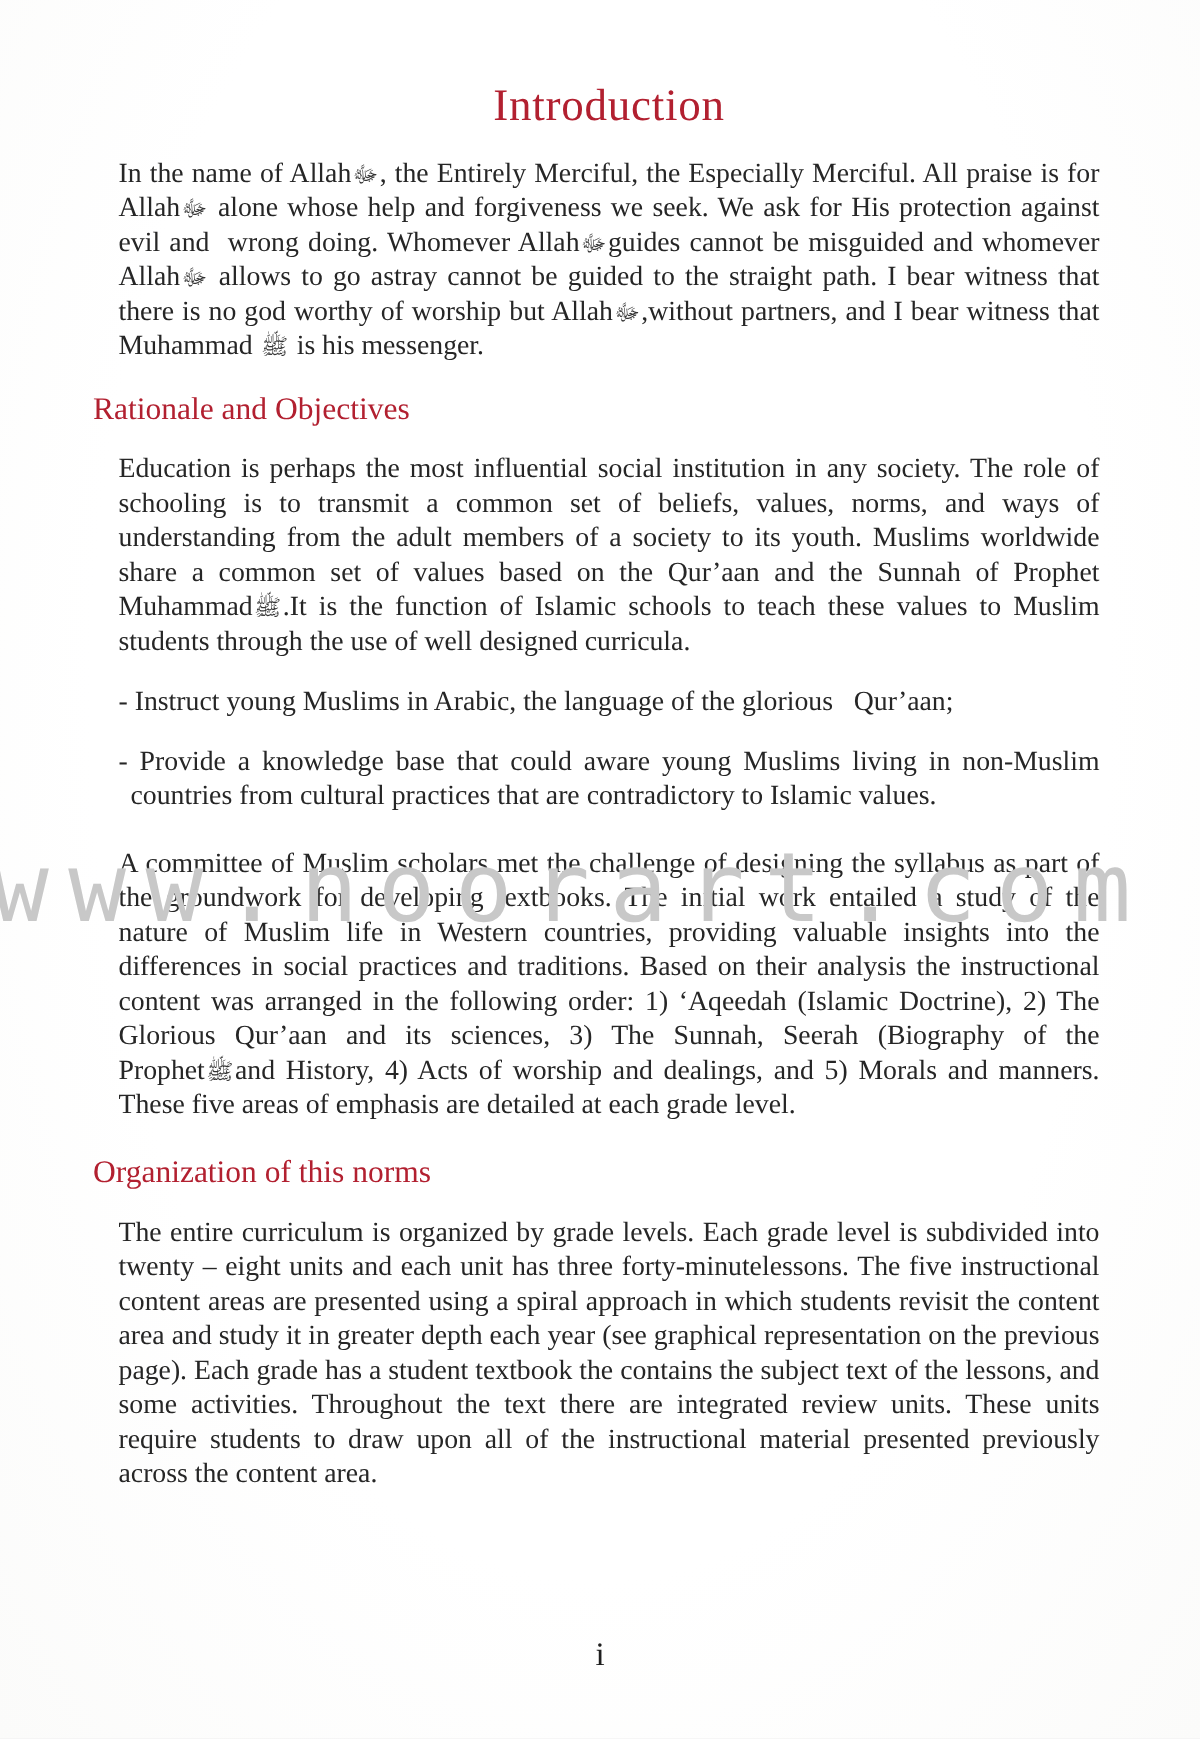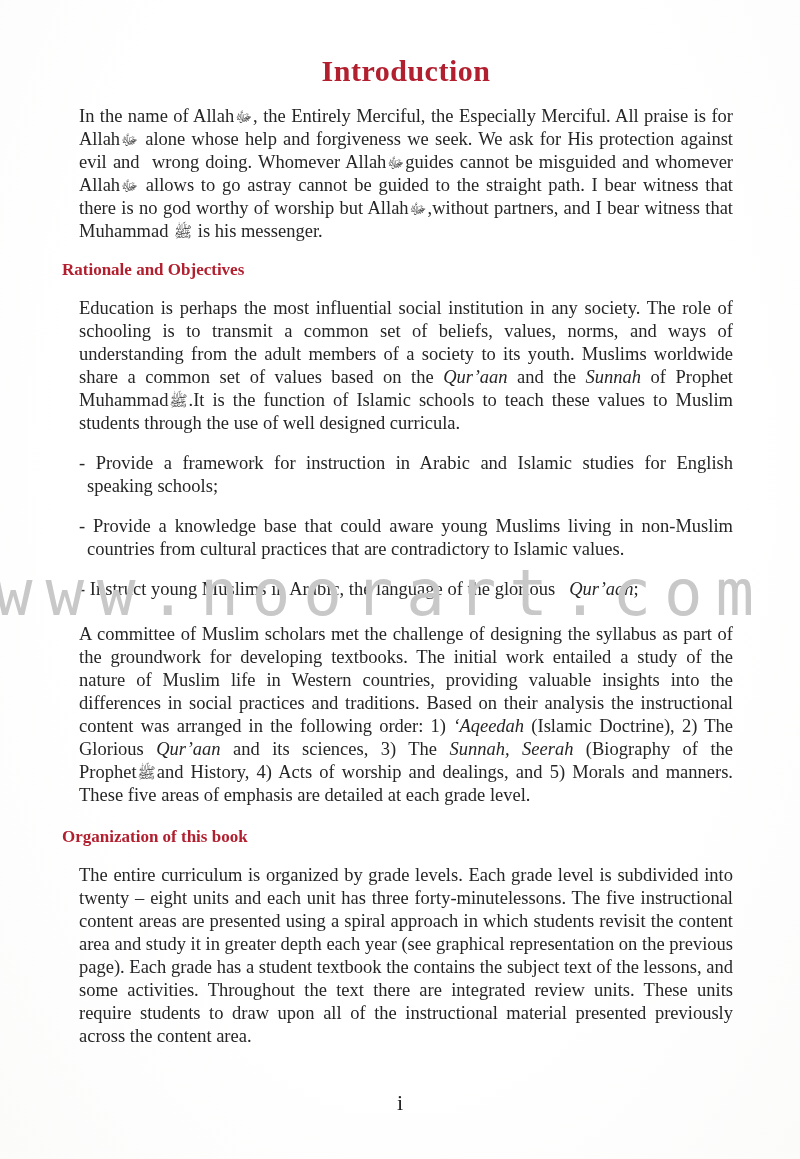--- a/index.html
+++ b/index.html
@@ -17,44 +17,44 @@
     background-image:radial-gradient(ellipse at 50% 40%, #ffffff 60%, #fbfbfa 100%);
     overflow:hidden;
     font-family:"Liberation Serif","DejaVu Serif",serif;
     color:var(--text,#262626);
   }
   .content{padding:54px 50px 0 62px;}
   h1.title{
     margin:0 0 12px 0;
     text-align:center;
     font-size:30px;
-    font-weight:bold;
+    font-weight:normal;
     letter-spacing:0.5px;
     color:var(--accent,#b22030);
   }
   h2.heading{
-    font-size:17px;
-    font-weight:bold;
+    font-size:21px;
+    font-weight:normal;
     color:var(--accent,#b22030);
     margin:15px 0 3px 0;
   }
   h2.heading.org{margin-top:20px;}
   p.body{
     margin:17px;
     font-size:18.5px;
     line-height:23px;
     text-align:justify;
     color:var(--text,#262626);
   }
   p.body.committee{margin-top:22px;}
   p.bullet{
     padding-left:8px;
     text-indent:-8px;
   }
-  .i{font-style:italic;}
+  .i{}
   .sym{
     font-family:"DejaVu Sans",sans-serif;
     font-size:15px;
     line-height:1;
     padding:0 1px;
     color:#333;
   }
   .watermark{
     position:absolute;
     top:556px;
@@ -86,27 +86,26 @@
   <div class="content">
 
     <h1 class="title">Introduction</h1>
 
     <p class="body"><span>In the name of Allah</span><span class="sym">ﷻ</span><span>, the Entirely Merciful, the Especially Merciful. All praise is for Allah</span><span class="sym">ﷻ</span><span> alone whose help and forgiveness we seek. We ask for His protection against evil and&nbsp; wrong doing. Whomever Allah</span><span class="sym">ﷻ</span><span>guides cannot be misguided and whomever Allah</span><span class="sym">ﷻ</span><span> allows to go astray cannot be guided to the straight path. I bear witness that there is no god worthy of worship but Allah</span><span class="sym">ﷻ</span><span>,without partners, and I bear witness that Muhammad </span><span class="sym">ﷺ</span><span> is his messenger.</span></p>
 
     <h2 class="heading">Rationale and Objectives</h2>
 
     <p class="body"><span>Education is perhaps the most influential social institution in any society. The role of schooling is to transmit a common set of beliefs, values, norms, and ways of understanding from the adult members of a society to its youth. Muslims worldwide share a common set of values based on the </span><span class="i">Qur’aan</span><span> and the </span><span class="i">Sunnah</span><span> of Prophet Muhammad</span><span class="sym">ﷺ</span><span>.It is the function of Islamic schools to teach these values to Muslim students through the use of well designed curricula.</span></p>
 
-    <p class="body bullet"><span>- Provide a framework for instruction in Arabic and Islamic studies for English speaking schools;</span></p>
+    <p class="body bullet"><span>- Instruct young Muslims in Arabic, the language of the glorious&nbsp;&nbsp; </span><span class="i">Qur’aan</span><span>;</span></p>
     <p class="body bullet"><span>- Provide a knowledge base that could aware young Muslims living in non-Muslim countries from cultural practices that are contradictory to Islamic values.</span></p>
-    <p class="body bullet"><span>- Instruct young Muslims in Arabic, the language of the glorious&nbsp;&nbsp; </span><span class="i">Qur’aan</span><span>;</span></p>
 
     <p class="body committee"><span>A committee of Muslim scholars met the challenge of designing the syllabus as part of the groundwork for developing textbooks. The initial work entailed a study of the nature of Muslim life in Western countries, providing valuable insights into the differences in social practices and traditions. Based on their analysis the instructional content was arranged in the following order: 1) </span><span class="i">‘Aqeedah</span><span> (Islamic Doctrine), 2) The Glorious </span><span class="i">Qur’aan</span><span> and its sciences, 3) The </span><span class="i">Sunnah, Seerah</span><span> (Biography of the Prophet</span><span class="sym">ﷺ</span><span>and History, 4) Acts of worship and dealings, and 5) Morals and manners. These five areas of emphasis are detailed at each grade level.</span></p>
 
-    <h2 class="heading org">Organization of this book</h2>
+    <h2 class="heading org">Organization of this norms</h2>
 
     <p class="body"><span>The entire curriculum is organized by grade levels. Each grade level is subdivided into twenty – eight units and each unit has three forty-minutelessons. The five instructional content areas are presented using a spiral approach in which students revisit the content area and study it in greater depth each year (see graphical representation on the previous page). Each grade has a student textbook the contains the subject text of the lessons, and some activities. Throughout the text there are integrated review units. These units require students to draw upon all of the instructional material presented previously across the content area.</span></p>
 
   </div>
 
   <div class="watermark">www.noorart.com</div>
 
   <div class="page-number">i</div>
 </div>
 

